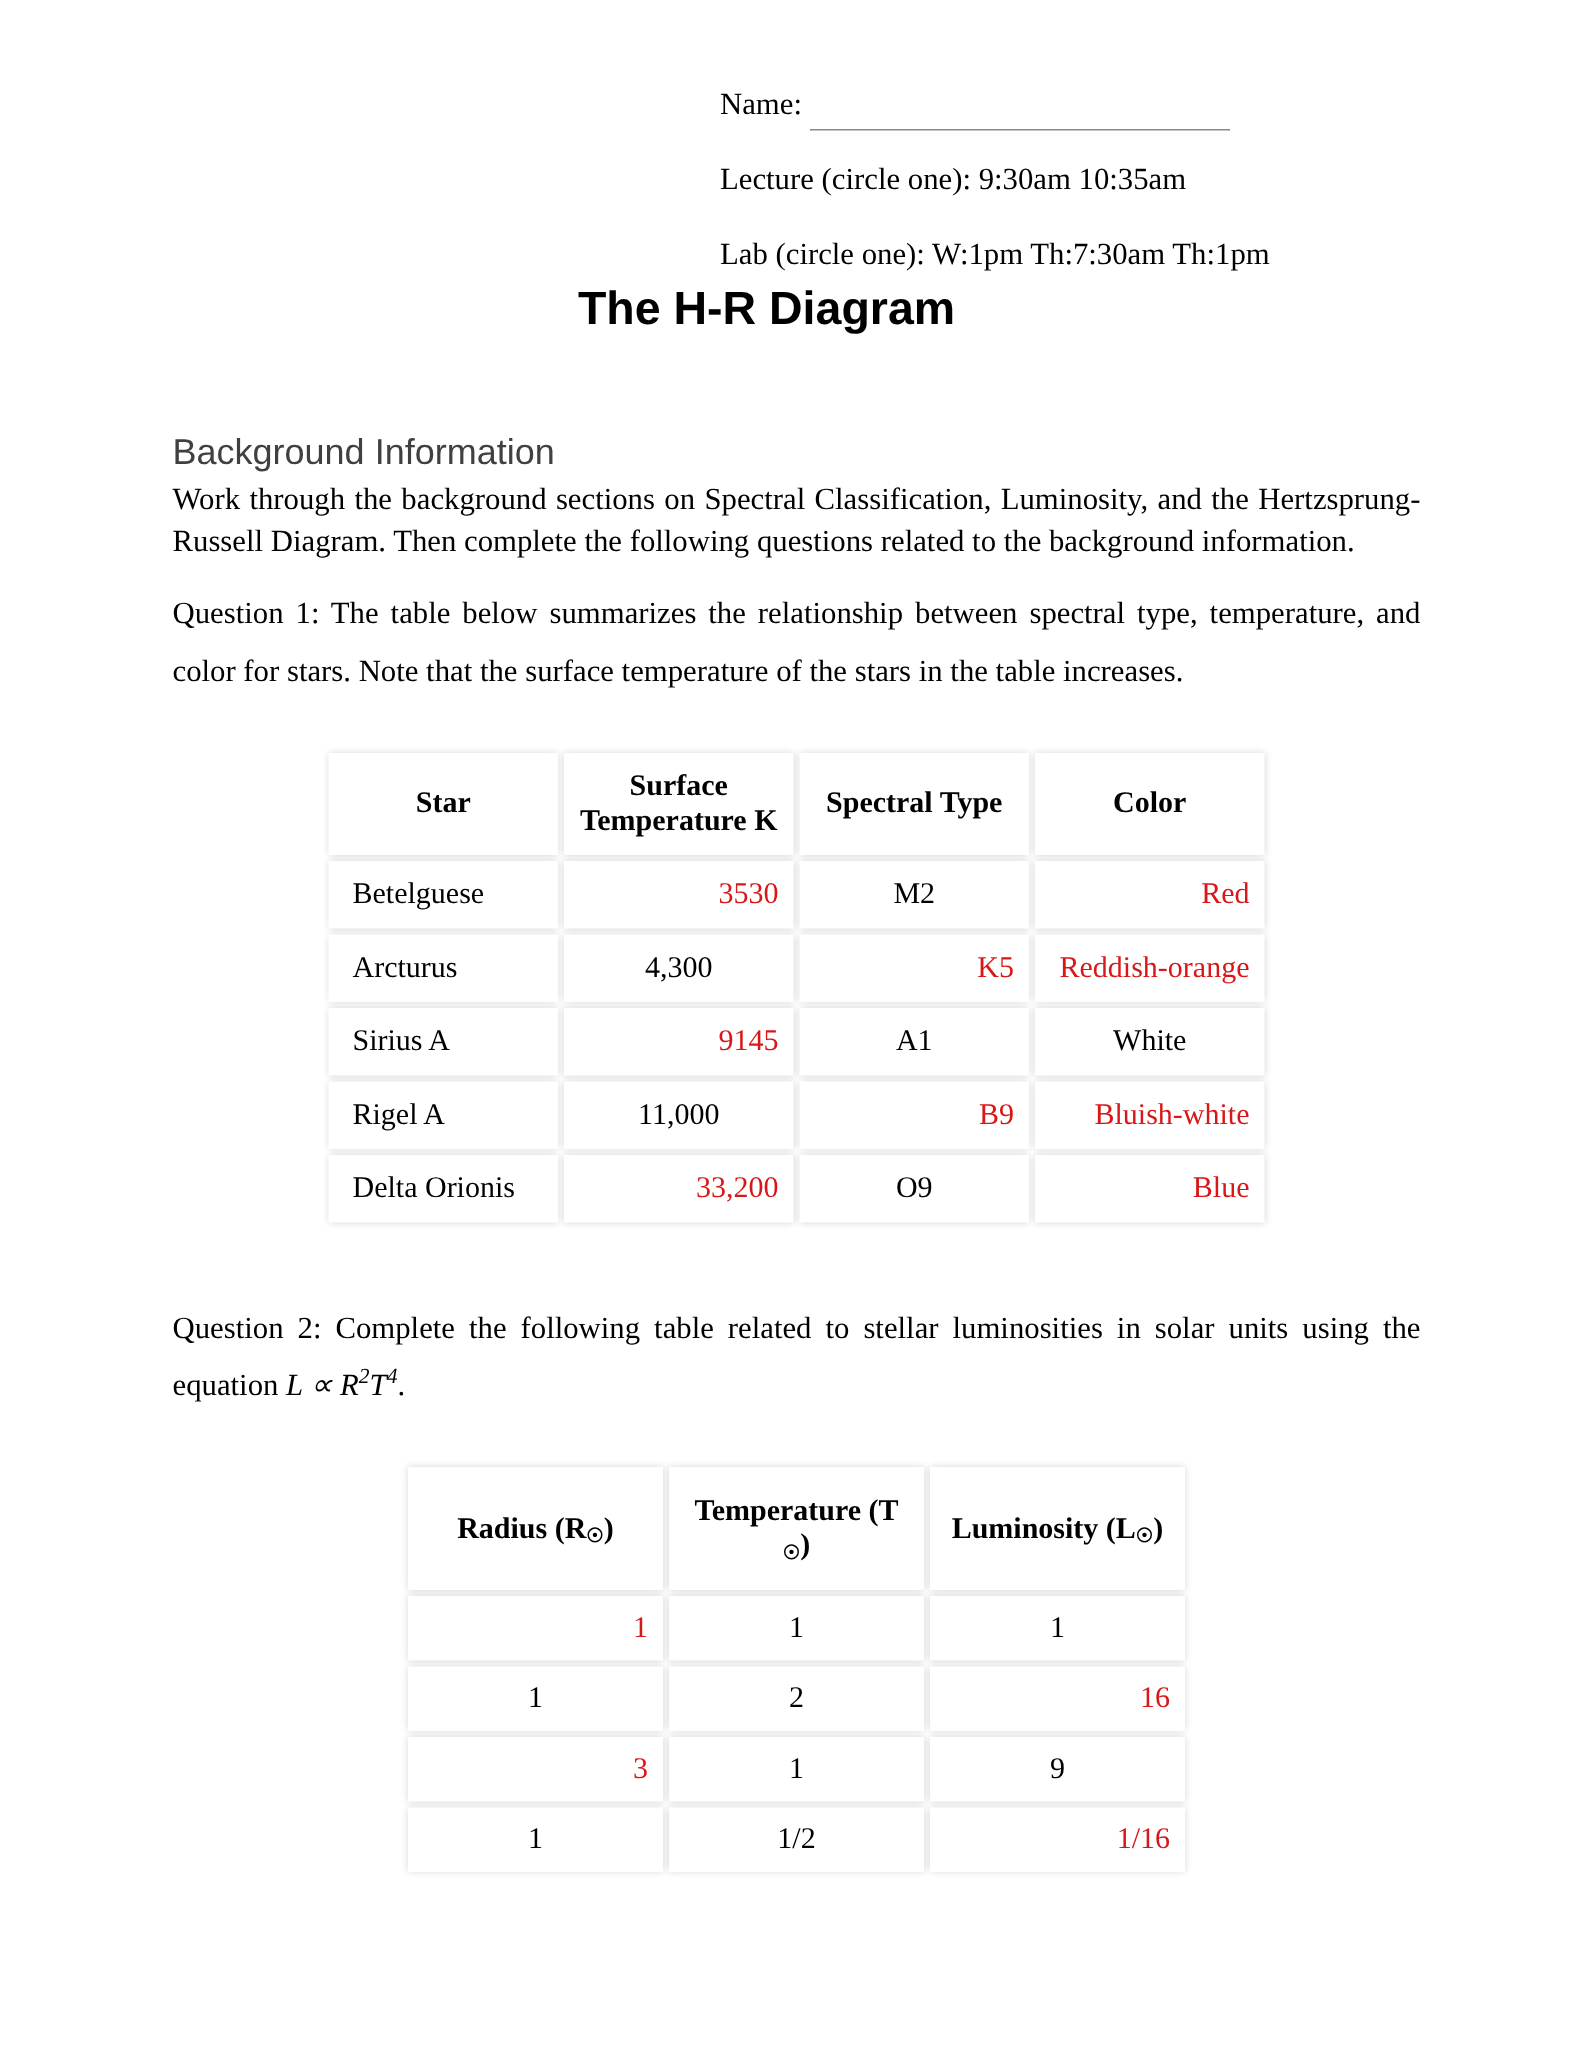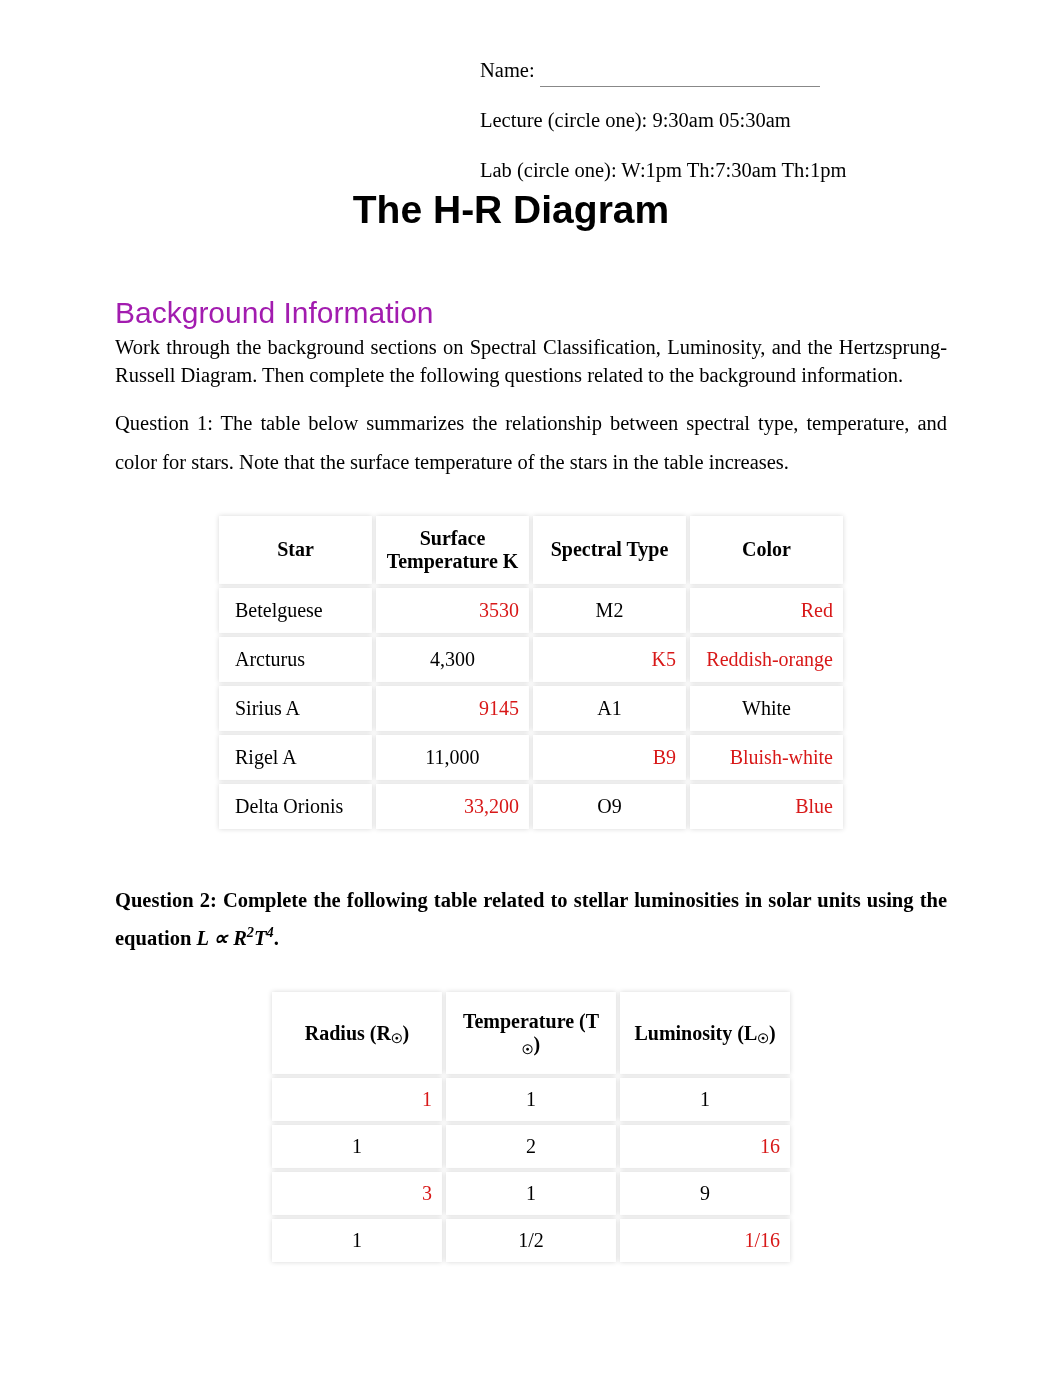--- a/index.html
+++ b/index.html
@@ -23,31 +23,31 @@
     .name-underline {
       display: inline-block;
       border-bottom: 1px solid #888;
       width: 280px;
       vertical-align: bottom;
     }
     .lecture-row { margin-bottom: 18px;}
     .title {
       font-family: Helvetica, Arial, sans-serif;
       font-weight: bold;
-      font-size: 39px;
+      font-size: 31px;
       text-align: center;
       margin-top: 2px;
       margin-bottom: 64px;
       padding-right: 40px;
     }
     .section-head {
       font-family: Helvetica, Arial, sans-serif;
-      font-size: 30px;
+      font-size: 24px;
       margin-bottom: 4px;
-      color: #a21caf;
+      color: #404040;
     }
     .para {
       text-align: justify;
       line-height: 1.35;
       margin-bottom: 14px;
     }
     .qpara {
       text-align: justify;
       line-height: 1.9;
       margin-bottom: 8px;
@@ -67,31 +67,31 @@
     th { font-weight: bold; }
     .table1 th { width: 153px; }
     .table1 td { width: 153px; font-family: Liberation Serif, serif; }
     .table1 td.left { text-align: left; padding-left: 16px;}
     .table2 th { width: 170px; padding: 18px 10px;}
     .table2 td { width: 170px; padding: 10px 10px;}
     .red { color: #d81818; text-align: right; }
     .eqn { font-style: italic; font-family: "Times New Roman", serif;}
     sup { font-size: 0.7em; }
     .solar { font-size: 0.65em; position: relative; top: 3px;}
-    .q2 { margin-top: 48px; font-weight: bold;}
+    .q2 { margin-top: 48px;}
   </style>
 </head>
 <body>
 
 <div class="header-block">
   <div class="name-row">
     <span>Name:</span>
     <span class="name-underline"></span>
   </div>
-  <div class="lecture-row">Lecture (circle one): 9:30am   05:30am</div>
+  <div class="lecture-row">Lecture (circle one): 9:30am   10:35am</div>
   <div class="lab-row">Lab (circle one): W:1pm Th:7:30am Th:1pm</div>
 </div>
 
 <div class="title">The H-R Diagram</div>
 
 <div class="section-head">Background Information</div>
 
 <div class="para">Work through the background sections on Spectral Classification, Luminosity, and the Hertzsprung-Russell Diagram. Then complete the following questions related to the background information.</div>
 
 <div class="qpara">Question 1: The table below summarizes the relationship between spectral type, temperature, and color for stars.   Note that the surface temperature of the stars in the table increases.</div>

